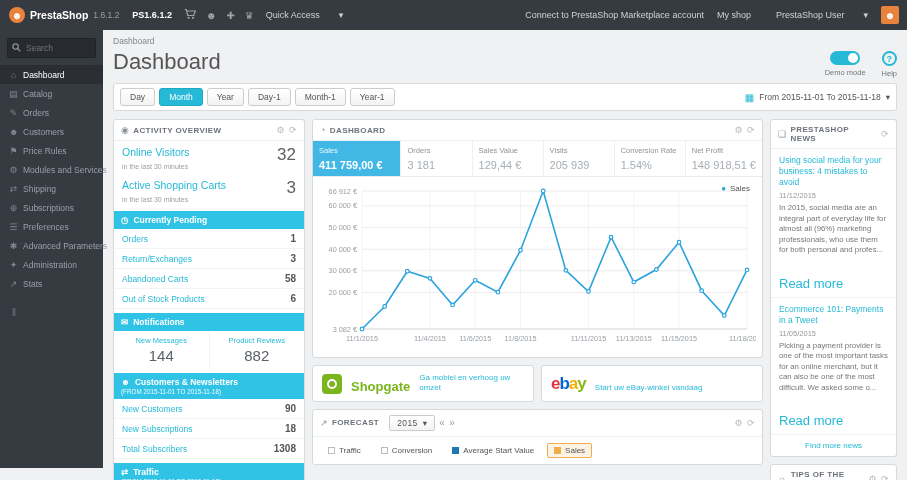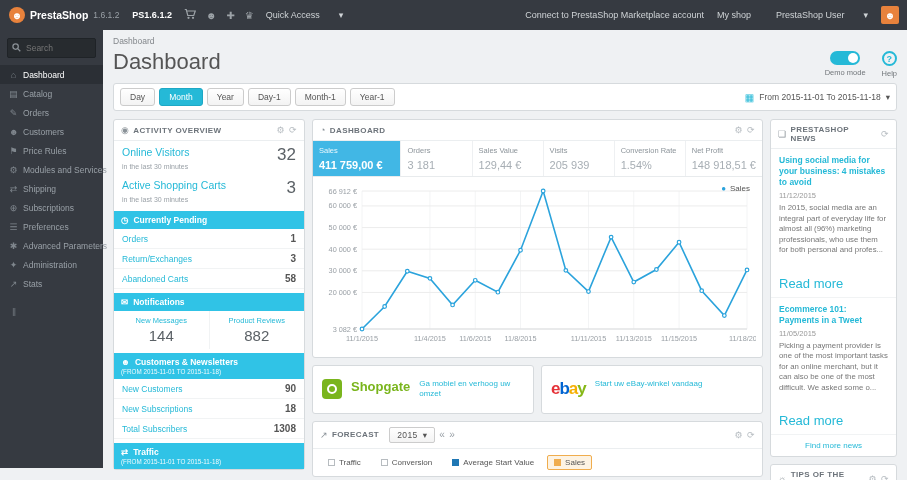--- a/index.html
+++ b/index.html
@@ -96,22 +96,22 @@
   .kpi .kv{font-size:11px;color:#a7aeb4;margin-top:4px;white-space:nowrap}
   .kpi.sel{flex:1.3;background:#41b7e5}
   .kpi.sel .kl{color:#eaf7fc}
   .kpi.sel .kv{color:#fff;font-weight:bold}
   .chartwrap{position:relative;padding:4px 2px 2px}
   .legend{position:absolute;top:7px;right:12px;font-size:8px;color:#555;display:flex;gap:4px;align-items:center}
   .legend .dot{color:#2ba3dc;font-size:8px}
 
   
   .modrow{display:flex;gap:7px;margin-bottom:7px}
-  .modbox{flex:1;background:#fff;border:1px solid #d6dadd;border-radius:3px;padding:13px 9px;
-    display:flex;align-items:flex-start;gap:9px}
+  .modbox{flex:1;background:#fff;border:1px solid #d6dadd;border-radius:3px;padding:7px 9px;
+    display:flex;align-items:flex-end;gap:9px}
   .sglogo{width:20px;height:20px;background:#7ab51d;border-radius:4px;position:relative;flex:0 0 20px}
   .sglogo::after{content:"";position:absolute;inset:5px;border:2.5px solid #fff;border-radius:50%}
   .sgname{color:#7ab51d;font-weight:bold;font-size:13px}
   .modlink{color:#25b9d7;font-size:8px;line-height:1.3}
   .ebay{font-weight:bold;font-size:17px;letter-spacing:-1px}
   .ebay .e{color:#e53238}.ebay .b{color:#0064d2}.ebay .a{color:#f5af02}.ebay .y{color:#86b817}
 
   
   .yearbox{border:1px solid #ccc;border-radius:2px;padding:2px 7px;font-size:8.5px;color:#555;
     display:flex;gap:5px;align-items:center;background:linear-gradient(#fff,#f3f3f3);font-weight:normal;cursor:pointer}
@@ -119,21 +119,21 @@
   .flegend{display:flex;gap:6px;padding:6px 8px;flex-wrap:wrap}
   .fitem{display:flex;gap:4px;align-items:center;font-size:8px;color:#555;border:1px solid transparent;
     padding:2px 6px;border-radius:2px;cursor:pointer}
   .fbox{width:7px;height:7px;border:1px solid #b7bcc0;background:#fff;flex:0 0 7px}
   .fitem.avg .fbox{background:#1f77b4;border-color:#1f77b4}
   .fitem.sales{background:#fdf3e3;border-color:#f0ad4e}
   .fitem.sales .fbox{background:#f0ad4e;border-color:#f0ad4e}
 
   
   .article{padding:6px 8px;border-bottom:1px solid #f1f3f4}
-  .atitle{display:block;color:#25b9d7;font-size:8.5px;font-weight:bold;line-height:1.3}
+  .atitle{display:block;color:#25b9d7;font-size:8.5px;font-weight:normal;line-height:1.3}
   .adate{font-size:7.5px;color:#999;margin:3px 0}
   .abody{font-size:7.8px;color:#777;line-height:1.35}
   .amore{display:block;color:#25b9d7;font-size:13px;margin-top:20px}
   .findmore{display:block;text-align:center;padding:6px;color:#25b9d7;font-size:8px}
   .tipshead{display:flex;justify-content:space-between;gap:6px;padding:7px 8px 0}
   .tipshl{font-weight:bold;font-size:9.5px;color:#5b6166;width:64px;line-height:1.25}
   .ing{text-align:right}
   .ingname{font-size:12px;font-weight:bold;color:#54565a;letter-spacing:-.5px}
   .ingsub{font-size:6.3px;color:#e2001a}
 </style>
@@ -302,20 +302,24 @@
             <a class="al">Orders</a>
             <span class="av">1</span>
           </div>
         <div class="arow">
             <a class="al">Return/Exchanges</a>
             <span class="av">3</span>
           </div>
         <div class="arow">
             <a class="al">Abandoned Carts</a>
             <span class="av">58</span>
+          </div>
+        <div class="arow">
+            <a class="al">Out of Stock Products</a>
+            <span class="av">6</span>
           </div>
 
         <div class="sec">
           <div class="row1">
               <span>✉</span>
           <span>Notifications</span>
             </div>
         </div>
         <div class="notif">
           <div class="ncell">

